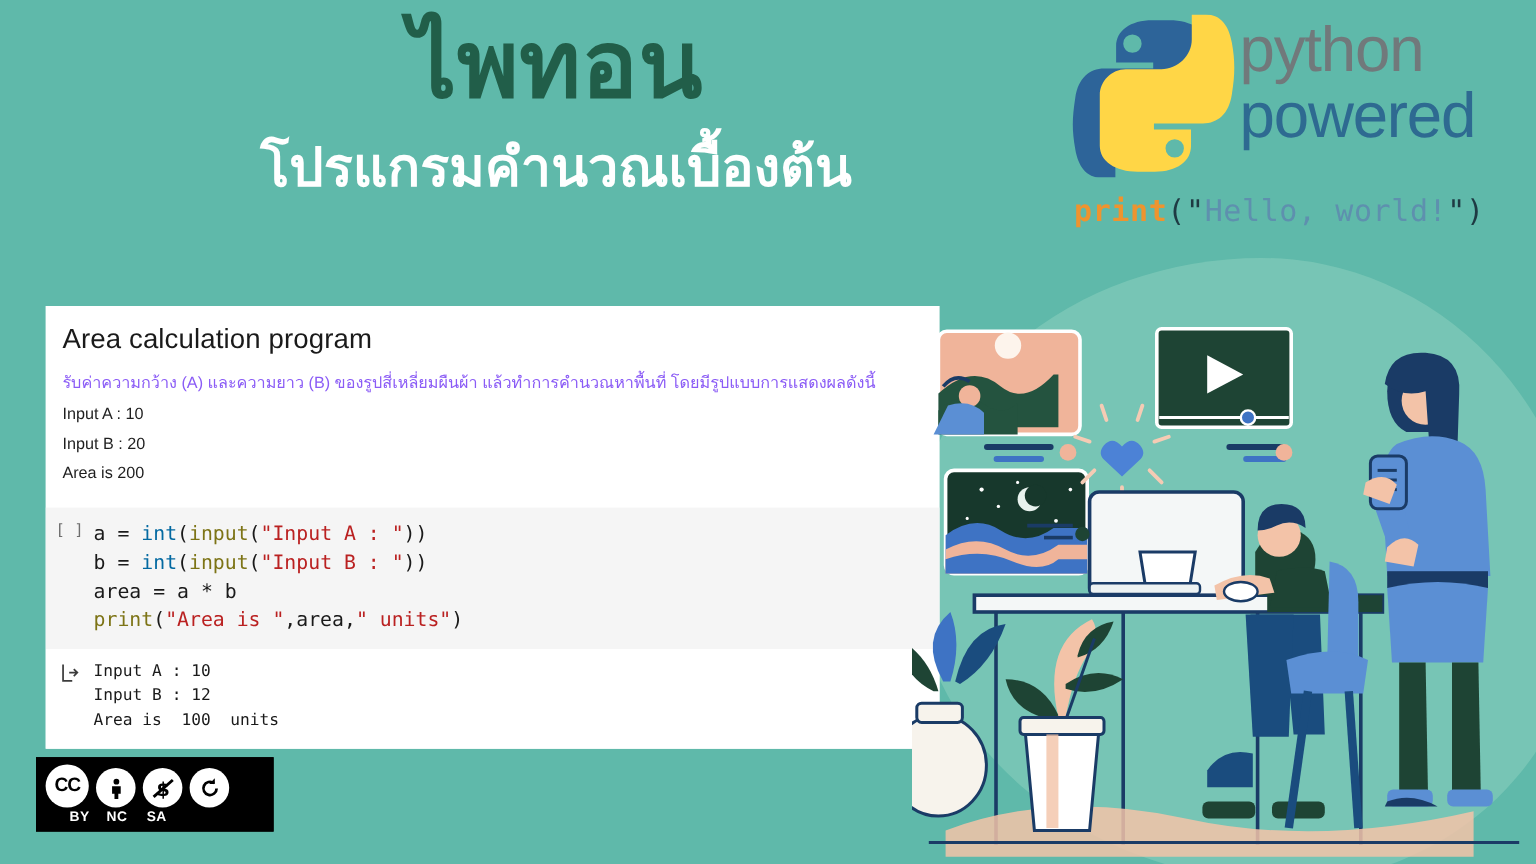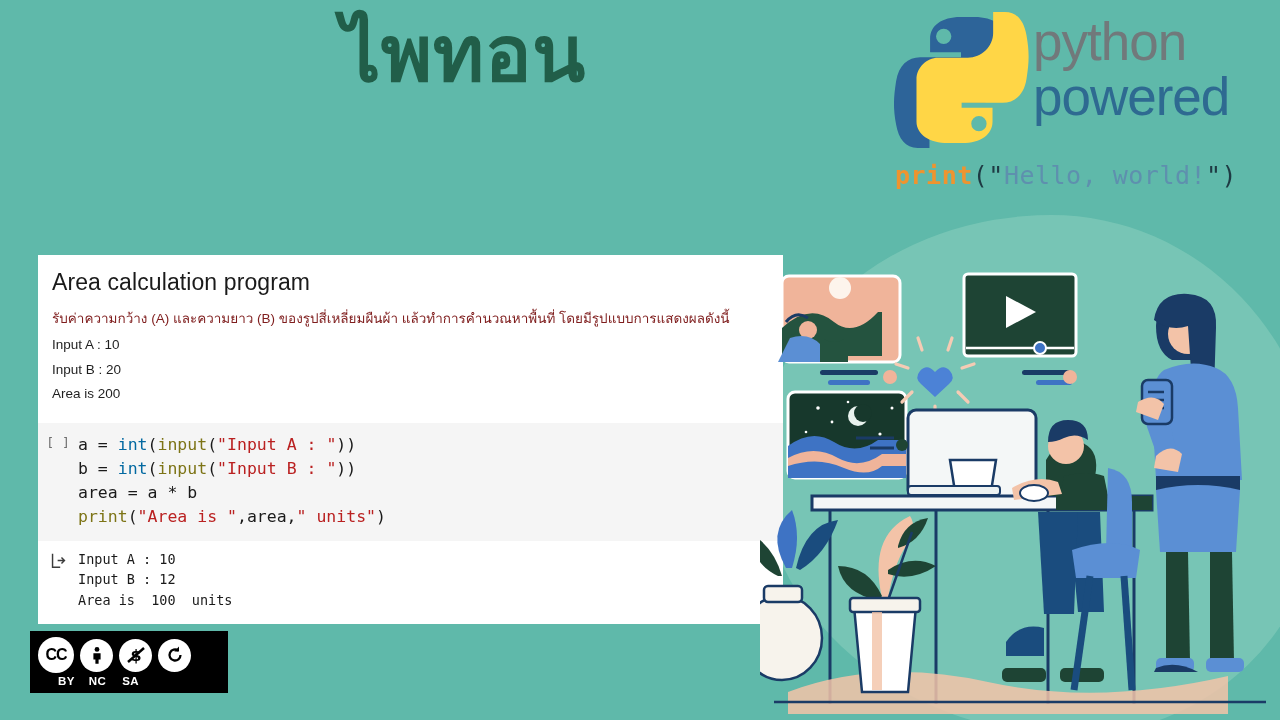--- a/index.html
+++ b/index.html
@@ -123,21 +123,21 @@
   }
   .card-title {
     font-size: 23px;
     color: #1A1A1A;
     font-weight: 400;
     letter-spacing: .1px;
   }
   .card-desc {
     padding: 10px 14px 0 14px;
     font-size: 13.5px;
-    color: #7f1d1d;
+    color: #8b5cf6;
     line-height: 1.7;
     white-space: nowrap;
   }
   .sample-lines {
     padding: 2px 14px 16px 14px;
     font-size: 13.5px;
     color: #1F1F1F;
     line-height: 1.82;
   }
 
@@ -201,21 +201,21 @@
     height: 62px;
     background: #000000;
     border: 2px solid #000;
     display: flex;
     flex-direction: column;
     padding: 4px 6px 3px 6px;
   }
   .cc-icons {
     display: flex;
     gap: 6px;
-    align-items: center;
+    align-items: flex-end;
     justify-content: flex-start;
   }
   .cc-circle {
     border-radius: 50%;
     background: #FFFFFF;
     display: flex;
     align-items: center;
     justify-content: center;
     color: #000;
     font-weight: 700;
@@ -246,20 +246,21 @@
 </style>
 </head>
 <body>
 
 <div class="slide">
 
   <div class="bg-blob"></div>
 
   <div class="title-block">
     <div class="main-title">ไพทอน</div>
+    <div class="sub-title">โปรแกรมคำนวณเบื้องต้น</div>
   </div>
 
   <div class="python-badge">
     <svg class="py-logo" viewBox="0 0 110 110">
       <path d="M54.5 4C39.5 4 30 11 30 21.5v11h25v4H22c-10 0-17.5 6.5-19.5 19.5C0.3 70 0.2 78 2.5 91c2 11.5 7.5 19 17.5 19h9.5V93c0-11 9.5-20 20.5-20h24c9.5 0 17.5-8 17.5-17.5V21.5C91.5 11 81 4 66 4h-11.5z M41 13.5a6.2 6.2 0 1 1 0 12.4 6.2 6.2 0 0 1 0-12.4z" fill="#2D6499"></path>
       <path d="M55.5 216 M56 106c15 0 24.5-7 24.5-17.5v-11h-25v-4h33c10 0 17.5-6.5 19.5-19.5 2.2-14 2.3-22 0-35-2-11.5-7.5-19-17.5-19H81v17c0 11-9.5 20-20.5 20h-24C27 37 19 45 19 54.5v34C19 99 29.5 106 44.5 106H56z M69.5 96.5a6.2 6.2 0 1 1 0-12.4 6.2 6.2 0 0 1 0 12.4z" fill="#FFD646"></path>
     </svg>
     <div class="py-words">
       <div class="py-word-python">python</div>
       <div class="py-word-powered">powered</div>

